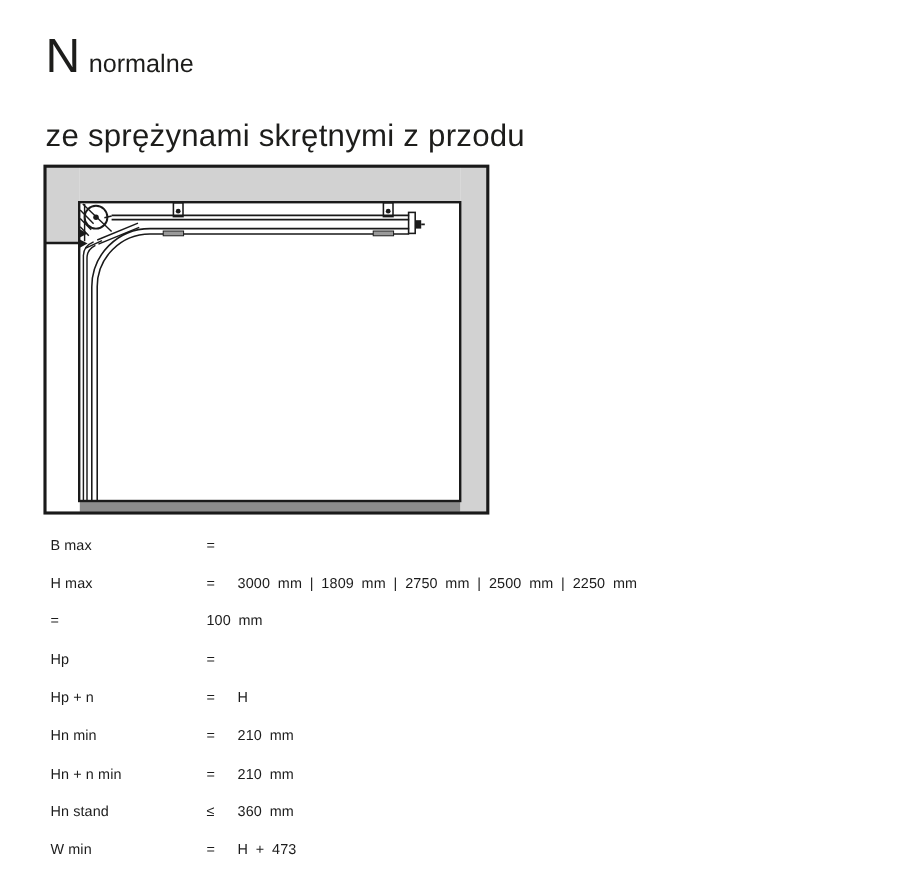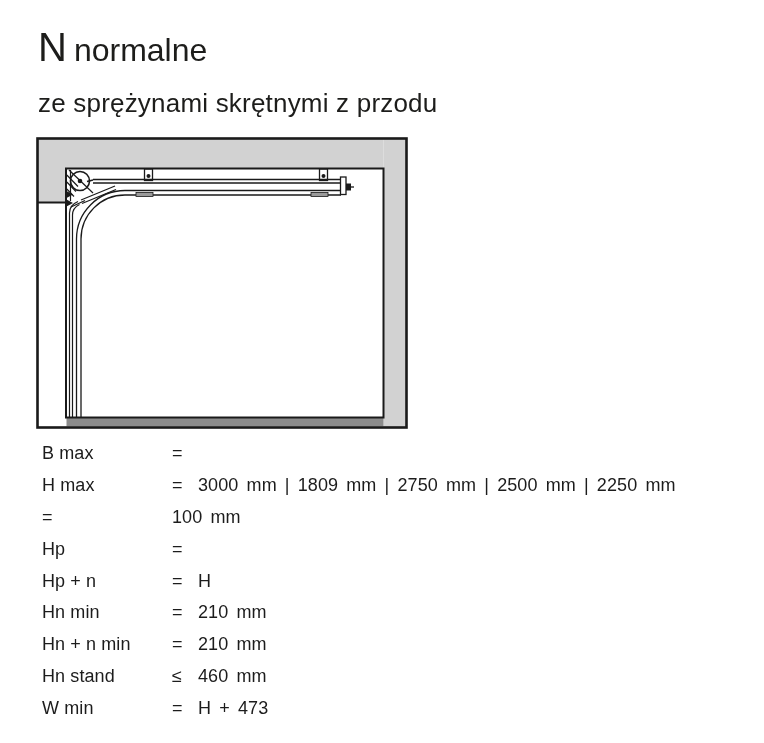--- a/index.html
+++ b/index.html
@@ -3,27 +3,27 @@
 <meta charset="utf-8">
 <style>
   html,body{margin:0;padding:0;}
   body{
     width:764px;height:743px;background:#ffffff;position:relative;
     font-family:"Liberation Sans",sans-serif;color:#1c1c1c;overflow:hidden;
   }
   .header{position:absolute;left:38px;top:26px;color:#1d1d1b;}
   .title-line{line-height:42px;white-space:nowrap;}
   .big-letter{font-size:40px;}
-  .title-word{font-size:32px;margin-left:7px;}
-  .subtitle{font-size:26px;margin-top:11px;letter-spacing:.2px;white-space:nowrap;}
+  .title-word{font-size:21px;margin-left:7px;}
+  .subtitle{font-size:26px;margin-top:21px;letter-spacing:.2px;white-space:nowrap;}
 
   .diagram{position:absolute;left:33px;top:135px;}
   .diagram .ln{stroke:#1a1a1a;fill:none;}
 
-  .spec-table{position:absolute;left:42px;top:438px;font-size:18px;letter-spacing:.1px;}
+  .spec-table{position:absolute;left:42px;top:438px;font-size:12px;letter-spacing:.1px;}
   .spec-row{display:grid;grid-template-columns:130px 26px auto;height:31.8px;align-items:center;white-space:nowrap;}
   .spec-value{word-spacing:3px;}
 </style>
 </head>
 <body>
 
 <div class="header">
   <div class="title-line">
     <span class="big-letter">N</span><span class="title-word">normalne</span>
   </div>
@@ -121,21 +121,21 @@
     <span class="spec-value">210 mm</span>
   </div>
   <div class="spec-row">
     <span class="spec-label">Hn + n min</span>
     <span class="spec-op">=</span>
     <span class="spec-value">210 mm</span>
   </div>
   <div class="spec-row">
     <span class="spec-label">Hn stand</span>
     <span class="spec-op">≤</span>
-    <span class="spec-value">460 mm</span>
+    <span class="spec-value">360 mm</span>
   </div>
   <div class="spec-row">
     <span class="spec-label">W min</span>
     <span class="spec-op">=</span>
     <span class="spec-value">H + 473</span>
   </div>
 
 </div>
 
 </body></html>

